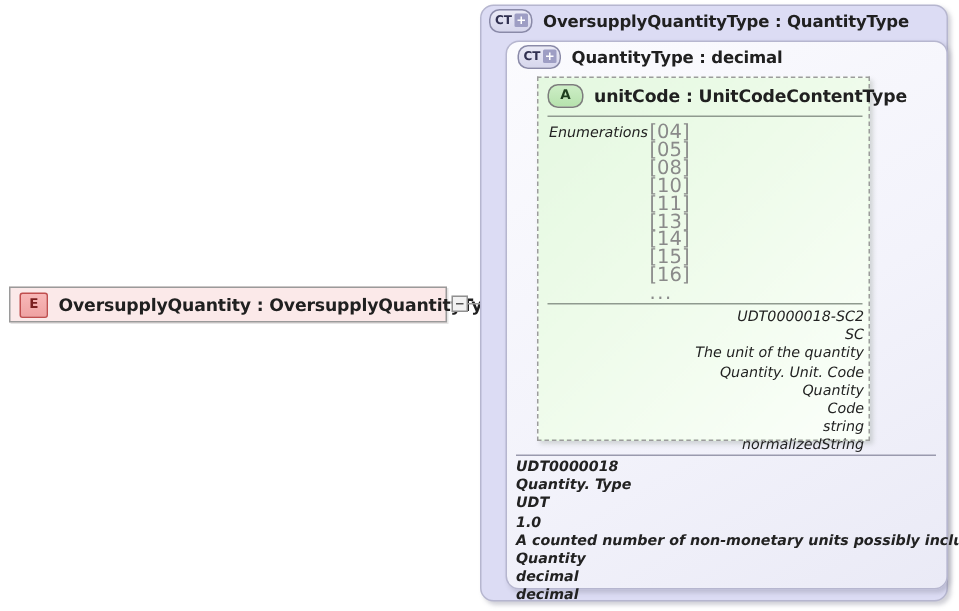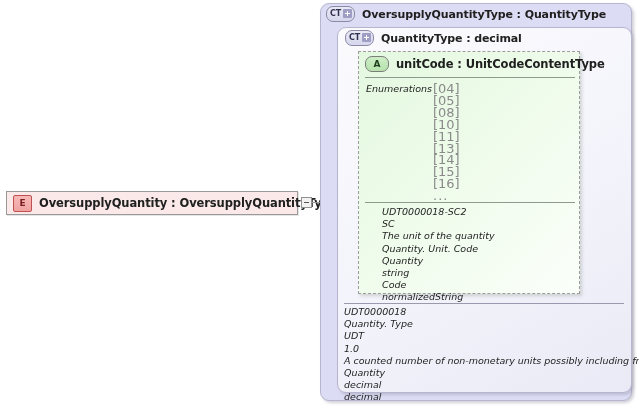--- a/index.html
+++ b/index.html
@@ -247,23 +247,24 @@
     line-height: 11.9px;
     font-family: "DejaVu Sans", sans-serif;
   }
   #enum-list .enum-item.ellipsis {
     letter-spacing: 1px;
   }
 
   
   #attr-doc {
     position: absolute;
-    left: 23px;
+    left: 7px;
     top: 154px;
     width: 210px;
+    text-align: right;
   }
   #attr-doc .doc-line {
     font-size: 9.5px;
     font-style: italic;
     color: #222222;
     line-height: 12.2px;
     white-space: nowrap;
   }
 
   
@@ -280,20 +281,21 @@
     left: 344px;
     top: 306px;
     width: 285px;
   }
   #inner-doc .doc-line {
     font-size: 9.5px;
     font-style: italic;
     color: #222222;
     line-height: 12.2px;
     white-space: nowrap;
+    font-weight: bold;
   }
 </style>
 </head>
 <body>
 
 <div id="element-node">
   <div class="e-badge">E</div>
   <div class="e-label">OversupplyQuantity : OversupplyQuantityType</div>
 </div>
 <div class="toggle-box" id="element-toggle"></div>
@@ -348,22 +350,22 @@
   </div>
 
   <div class="sep" id="attr-sep-bottom"></div>
 
   <div id="attr-doc">
     <div class="doc-line">UDT0000018-SC2</div>
     <div class="doc-line">SC</div>
     <div class="doc-line">The unit of the quantity</div>
     <div class="doc-line">Quantity. Unit. Code</div>
     <div class="doc-line">Quantity</div>
+    <div class="doc-line">Code</div>
     <div class="doc-line">string</div>
-    <div class="doc-line">Code</div>
     <div class="doc-line">normalizedString</div>
   </div>
 </div>
 
 <div id="inner-doc-sep"></div>
 <div id="inner-doc">
   <div class="doc-line">UDT0000018</div>
   <div class="doc-line">Quantity. Type</div>
   <div class="doc-line">UDT</div>
   <div class="doc-line">1.0</div>

